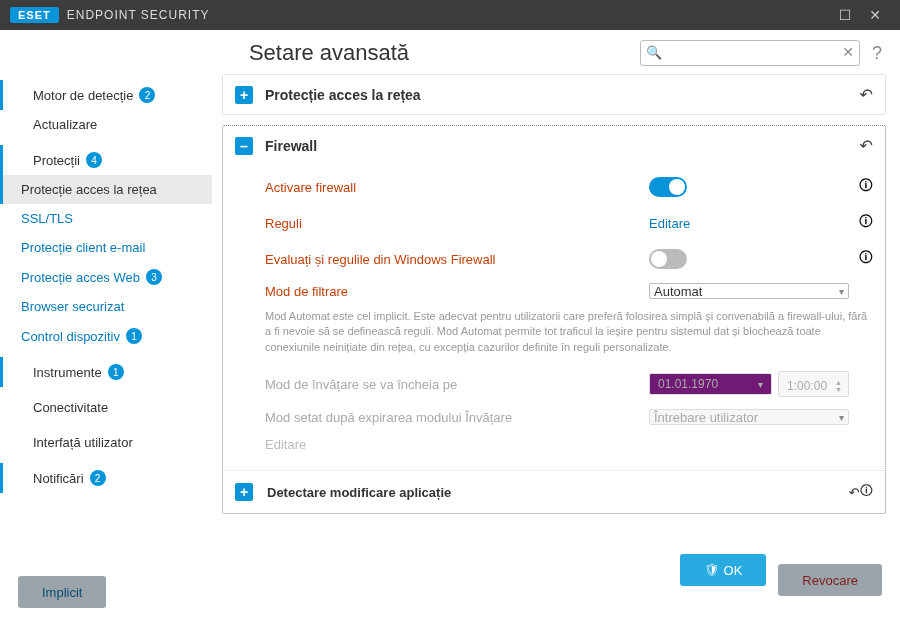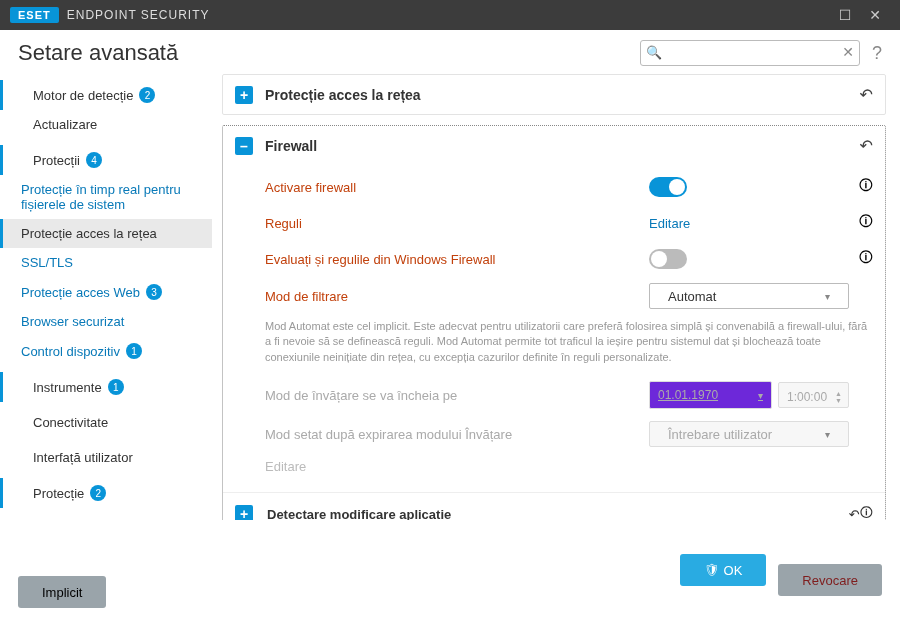--- a/index.html
+++ b/index.html
@@ -5,21 +5,21 @@
 * { box-sizing: border-box; margin: 0; padding: 0; }
 body { font-family: "Segoe UI", Arial, sans-serif; font-size: 13px; color: #333; background: #fff; width: 900px; height: 620px; overflow: hidden; display: flex; flex-direction: column; }
 
 .titlebar { background: #3c3c3c; color: #ccc; height: 30px; display: flex; align-items: center; padding: 0 10px; }
 .titlebar .brand { background: #0894d8; color: #fff; font-weight: bold; font-size: 11px; padding: 2px 8px; border-radius: 2px; letter-spacing: 1px; }
 .titlebar .product { margin-left: 8px; font-size: 12px; letter-spacing: 1px; color: #ddd; }
 .titlebar .spacer { flex: 1; }
 .titlebar .win-btn { width: 30px; text-align: center; font-size: 14px; color: #ccc; cursor: pointer; }
 
 .header { display: flex; align-items: center; padding: 10px 18px 8px 18px; }
-.header h1 { font-size: 22px; font-weight: 400; color: #333; flex: 1; }
+.header h1 { font-size: 22px; font-weight: 400; color: #333; flex: 1; text-align: center; }
 .searchwrap { position: relative; width: 220px; }
 .searchwrap input { width: 100%; height: 26px; border: 1px solid #bbb; border-radius: 3px; padding: 0 24px; font-size: 13px; }
 .searchwrap .sicon { position: absolute; left: 6px; top: 5px; color: #999; font-size: 13px; }
 .searchwrap .clricon { position: absolute; right: 6px; top: 4px; color: #888; font-size: 14px; cursor: pointer; }
 .helpq { margin-left: 12px; font-size: 18px; color: #888; cursor: pointer; }
 
 .body { flex: 1; display: flex; overflow: hidden; }
 
 .sidebar { width: 212px; padding: 6px 0 6px 0; overflow-y: auto; }
 .sidebar .item { display: flex; align-items: center; padding: 7px 12px 7px 14px; font-size: 13px; cursor: pointer; border-left: 3px solid transparent; }
@@ -49,38 +49,38 @@
 .toggle { width: 38px; height: 20px; border-radius: 10px; position: relative; cursor: pointer; }
 .toggle.on { background: #0894d8; }
 .toggle.off { background: #bbb; }
 .toggle .knob { position: absolute; width: 16px; height: 16px; background: #fff; border-radius: 50%; top: 2px; }
 .toggle.on .knob { right: 2px; }
 .toggle.off .knob { left: 2px; }
 
 .linkbtn { color: #0879b8; cursor: pointer; font-size: 13px; }
 .linkbtn.muted { color: #bbb; cursor: default; }
 
-.select { border: 1px solid #bbb; border-radius: 2px; height: 26px; padding: 0 18px; width: 200px; display: flex; align-items: center; justify-content: space-between; font-size: 13px; background: #fff; }
+.select { border: 1px solid #bbb; border-radius: 2px; height: 16px; padding: 0 4px; width: 200px; display: flex; align-items: center; justify-content: space-between; font-size: 13px; background: #fff; }
 .select.disabled { color: #aaa; background: #f7f7f7; border-color: #ddd; }
 .select .chev { font-size: 10px; color: #888; }
 
 .desc { font-size: 11px; color: #999; line-height: 1.4; padding: 4px 0 10px 0; }
 
-.datebox { border: 1px solid #ddd; background: #6d28d9; color: #aaa; height: 28px; padding: 0 8px; display: flex; align-items: center; justify-content: space-between; font-size: 12px; border-radius: 2px; text-decoration: underline; }
+.datebox { border: 1px solid #ddd; background: #701a75; color: #aaa; height: 22px; padding: 0 8px; display: flex; align-items: center; justify-content: space-between; font-size: 12px; border-radius: 2px; }
 .datebox .chev { font-size: 10px; }
 .timebox { border: 1px solid #ddd; background: #f7f7f7; color: #aaa; height: 26px; padding: 4px 6px 0 8px; display: flex; align-items: center; font-size: 12px; border-radius: 2px; margin-left: 6px; }
 .timebox .spin { display: flex; flex-direction: column; margin-left: 8px; font-size: 7px; line-height: 7px; color: #aaa; }
 
 .subsection { display: flex; align-items: center; padding: 10px 12px; border-top: 1px solid #eee; }
 .subsection .expico { width: 18px; height: 18px; background: #0894d8; color: #fff; display: inline-flex; align-items: center; justify-content: center; font-size: 14px; font-weight: bold; border-radius: 2px; margin-right: 14px; }
 .subsection .title { font-weight: 600; font-size: 13px; flex: 1; }
 
 .footer { display: flex; align-items: center; padding: 12px 18px; border-top: 0; }
 .btn { height: 32px; padding: 0 24px; border-radius: 3px; font-size: 13px; cursor: pointer; display: inline-flex; align-items: center; justify-content: center; border: none; }
-.btn.default { background: #9aa4aa; color: #000000; margin-top: 44px; }
+.btn.default { background: #9aa4aa; color: #0c4a6e; margin-top: 44px; }
 .btn.ok { background: #29abe2; color: #fff; }
 .btn.cancel { background: #9aa4aa; color: #7f1d1d; margin-left: 12px; margin-top: 20px; }
 .btn .shield { margin-right: 4px; font-size: 12px; }
 .footer .spacer { flex: 1; }
 </style>
 </head>
 <body>
 
 <div class="titlebar">
   <span class="brand">ESET</span>
@@ -107,30 +107,30 @@
         <span class="badge">2</span>
       </div>
       <div class="item top">
         <span>Actualizare</span>
       </div>
       <div class="sep"></div>
       <div class="item top marked">
         <span>Protecții</span>
         <span class="badge">4</span>
       </div>
-      <div class="item sub">
-        <span>Protecție în timp real pentru fișierele de sistem</span>
-      </div>
       <div class="item sub active">
         <span>Protecție acces la rețea</span>
       </div>
       <div class="item sub">
         <span>SSL/TLS</span>
       </div>
       <div class="item sub">
+        <span>Protecție client e-mail</span>
+      </div>
+      <div class="item sub">
         <span>Protecție acces Web</span>
         <span class="badge">3</span>
       </div>
       <div class="item sub">
         <span>Browser securizat</span>
       </div>
       <div class="item sub">
         <span>Control dispozitiv</span>
         <span class="badge">1</span>
       </div>
@@ -142,21 +142,21 @@
       <div class="sep"></div>
       <div class="item top">
         <span>Conectivitate</span>
       </div>
       <div class="sep"></div>
       <div class="item top">
         <span>Interfață utilizator</span>
       </div>
       <div class="sep"></div>
       <div class="item top marked">
-        <span>Protecție</span>
+        <span>Notificări</span>
         <span class="badge">2</span>
       </div>
     </div>
 
   <div class="main">
 
     <div class="panel">
       <div class="panel-header">
         <span class="expico">+</span>
         <span class="title">Protecție acces la rețea</span>

